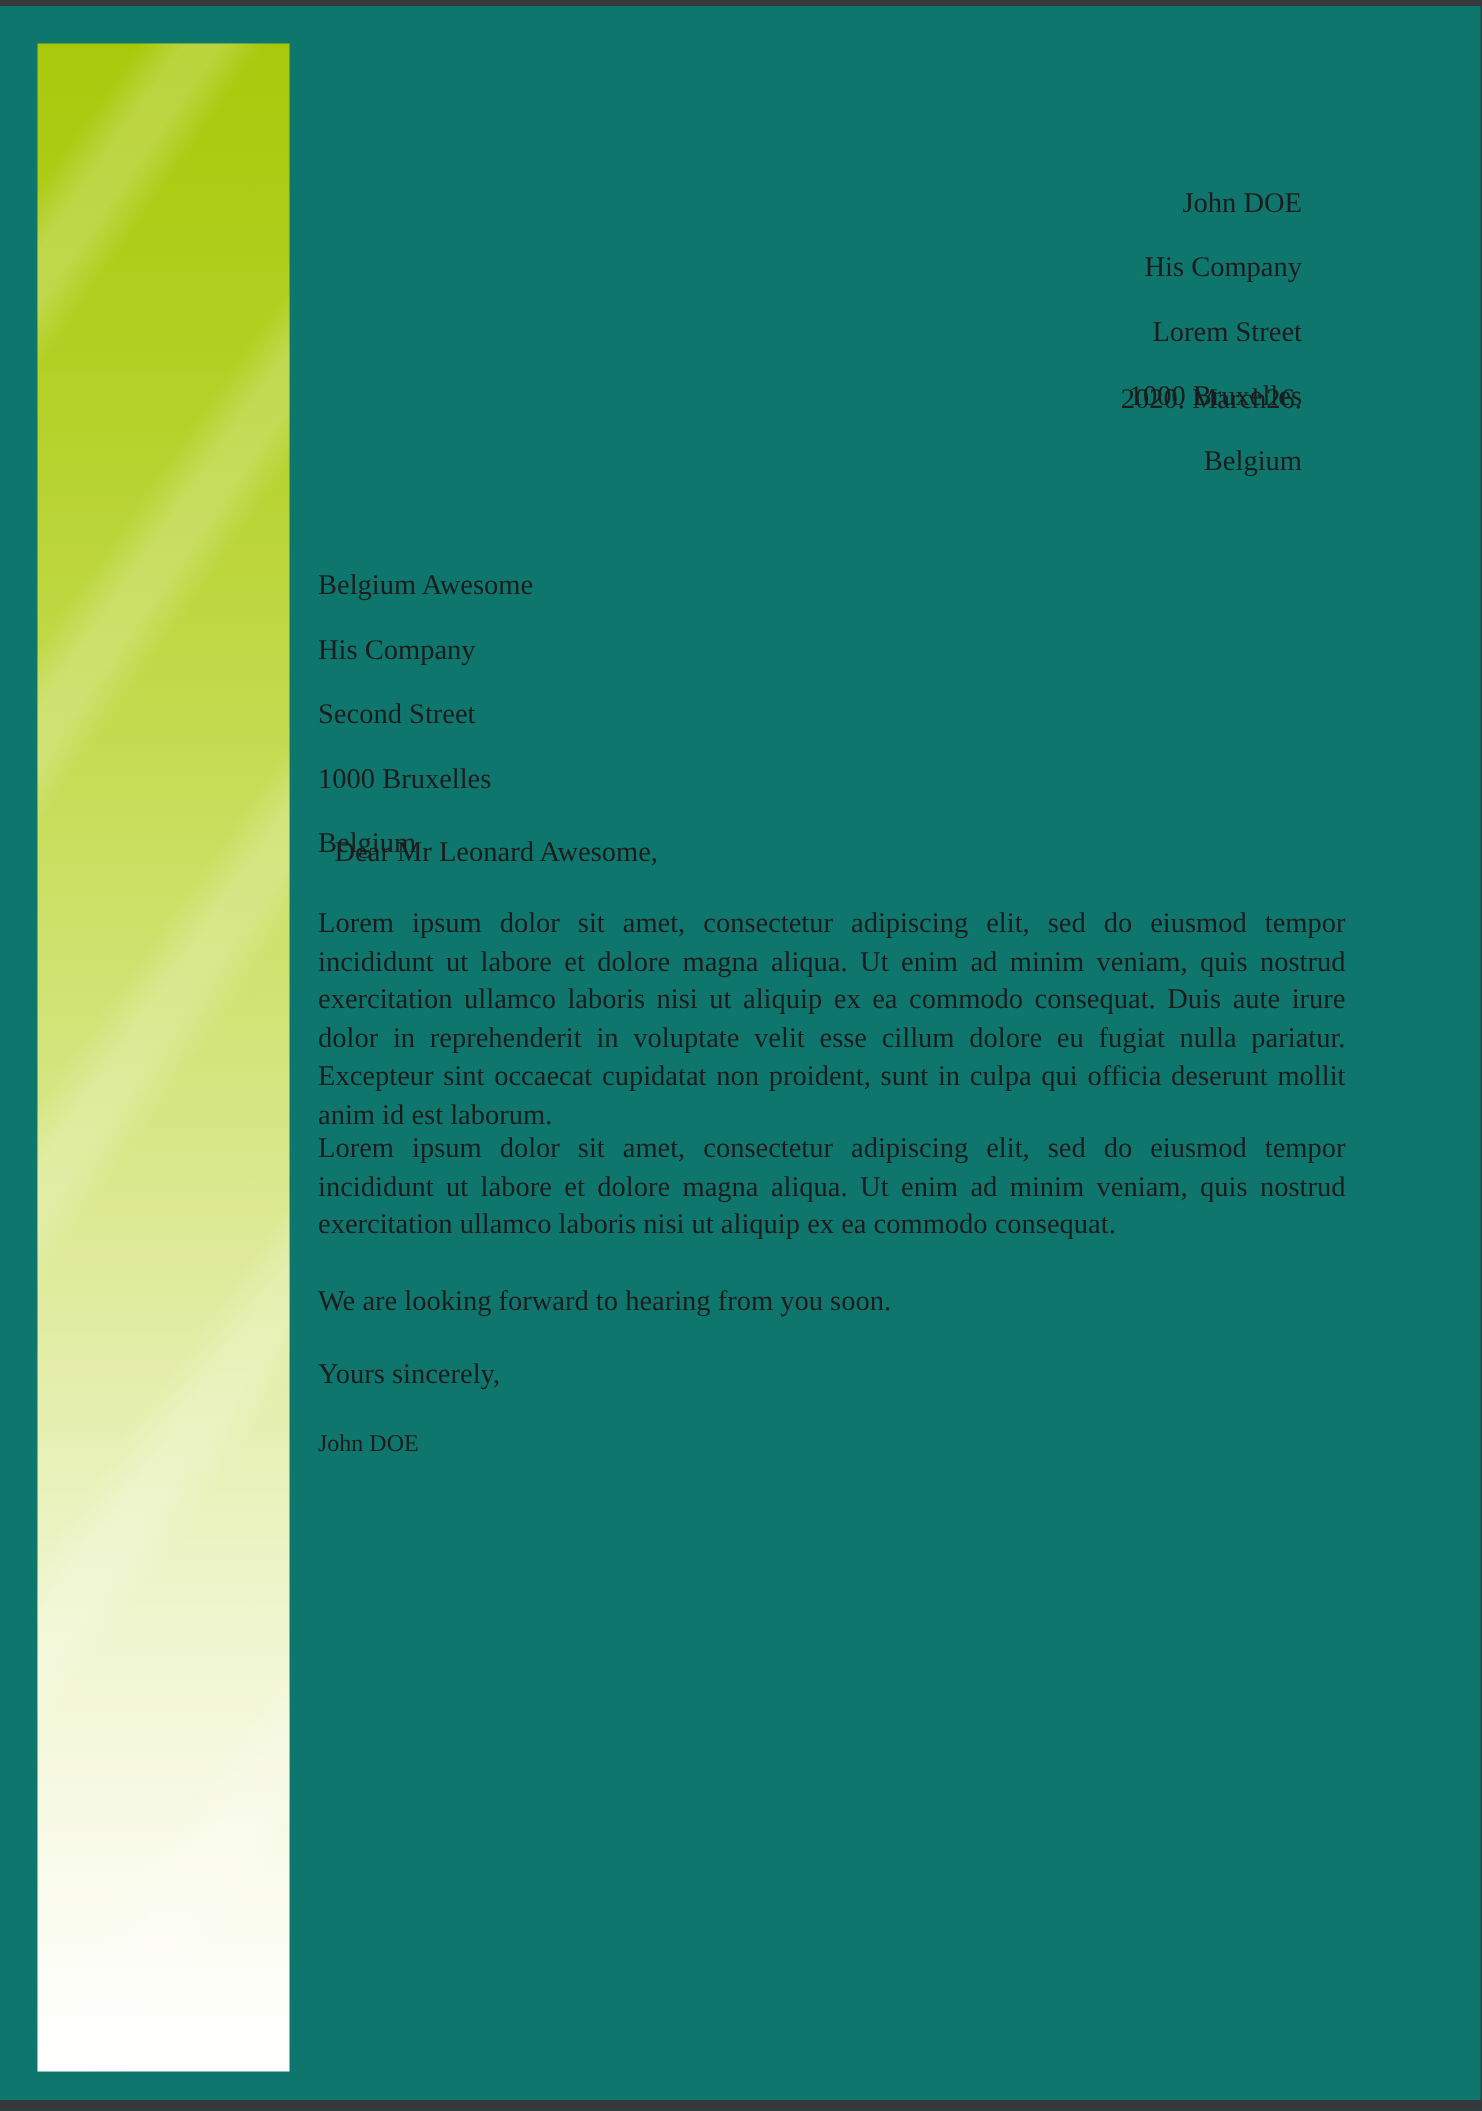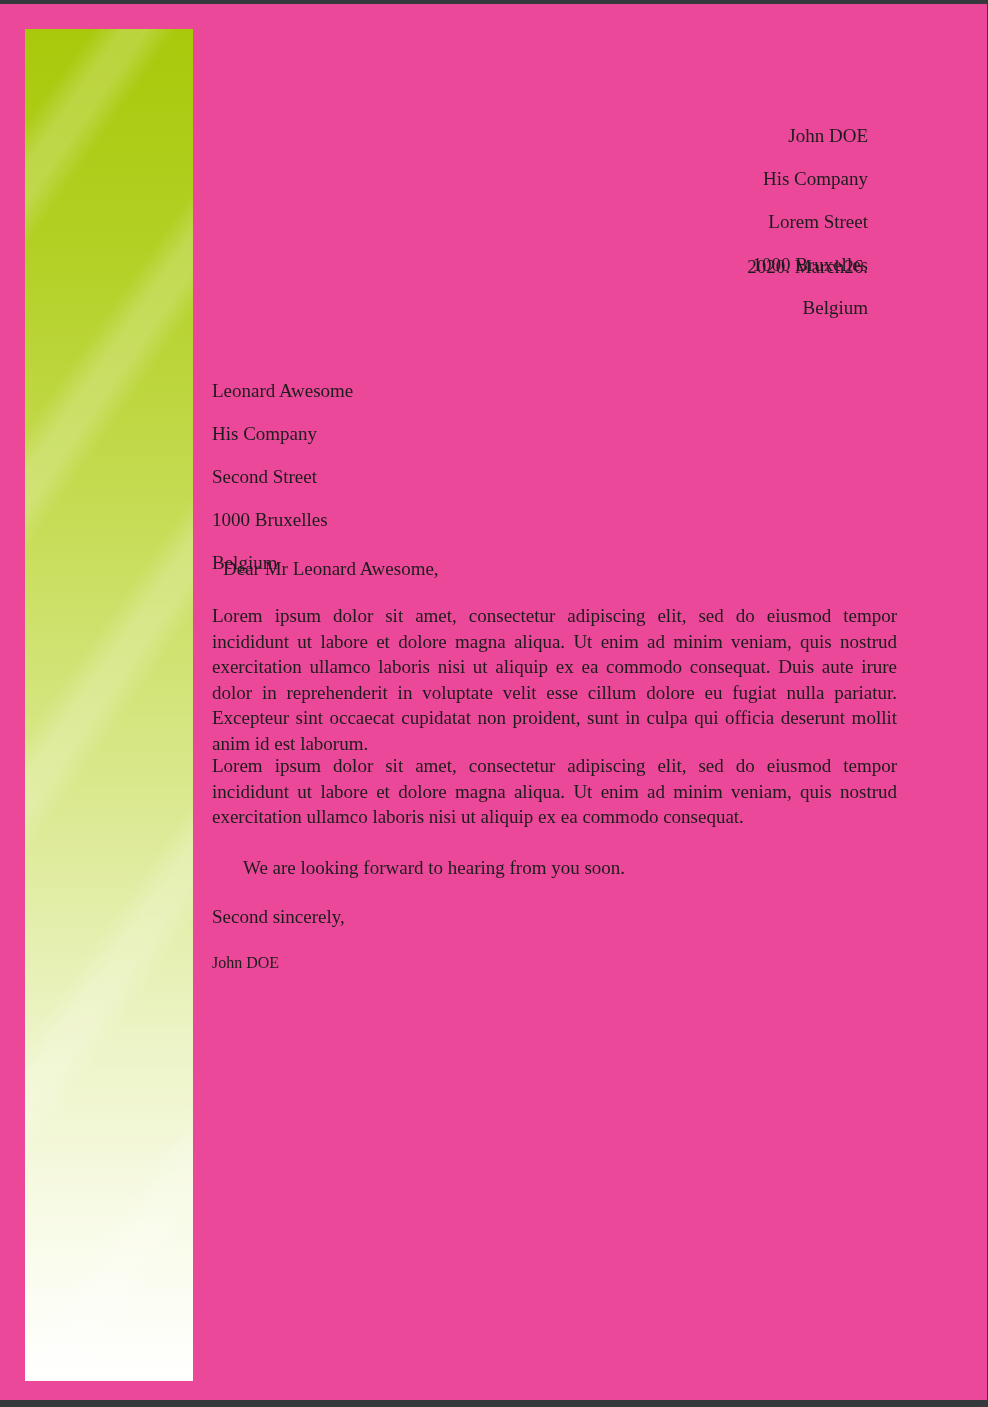--- a/index.html
+++ b/index.html
@@ -14,21 +14,21 @@
     background: #35393b; 
     overflow: hidden;
     font-family: "Liberation Serif", "DejaVu Serif", serif;
   }
   .page {
     position: absolute;
     left: 0;
     top: 4px;
     width: 987px;
     height: 1396px;
-    background: #ec4899;
+    background: #0f766e;
     overflow: hidden;
   }
   .stripe {
     position: absolute;
     left: 25px;
     top: 25px;
     width: 168px;
     height: 1352px;
     background:
       repeating-linear-gradient(125deg,
@@ -69,21 +69,21 @@
     text-align: left;
   }
   .body-block {
     left: 212px;
     width: 685px;
     line-height: 25.5px;
   }
   .salutation   { top: 552px; margin-left: 11px; }
   .para-1       { top: 599px; text-align: justify; }
   .para-2       { top: 749px; text-align: justify; }
-  .closing-line { top: 851px; margin-left: 31px; }
+  .closing-line { top: 851px; }
   .valediction  { top: 900px; }
   .signature    { top: 949px; font-size: 16px; line-height: 20px; }
 </style>
 </head>
 <body>
 
 <div class="frame">
   <div class="page">
 
     <div class="stripe"></div>
@@ -92,33 +92,33 @@
       <div>John DOE</div>
       <div>His Company</div>
       <div>Lorem Street</div>
       <div>1000 Bruxelles</div>
       <div>Belgium</div>
     </div>
 
     <div class="txt date-line">2020. March26.</div>
 
     <div class="txt addr-recipient">
-      <div>Leonard Awesome</div>
+      <div>Belgium Awesome</div>
       <div>His Company</div>
       <div>Second Street</div>
       <div>1000 Bruxelles</div>
       <div>Belgium</div>
     </div>
 
     <div class="txt body-block salutation">Dear Mr Leonard Awesome,</div>
 
     <div class="txt body-block para-1">Lorem ipsum dolor sit amet, consectetur adipiscing elit, sed do eiusmod tempor incididunt ut labore et dolore magna aliqua. Ut enim ad minim veniam, quis nostrud exercitation ullamco laboris nisi ut aliquip ex ea commodo consequat. Duis aute irure dolor in reprehenderit in voluptate velit esse cillum dolore eu fugiat nulla pariatur. Excepteur sint occaecat cupidatat non proident, sunt in culpa qui officia deserunt mollit anim id est laborum.</div>
 
     <div class="txt body-block para-2">Lorem ipsum dolor sit amet, consectetur adipiscing elit, sed do eiusmod tempor incididunt ut labore et dolore magna aliqua. Ut enim ad minim veniam, quis nostrud exercitation ullamco laboris nisi ut aliquip ex ea commodo consequat.</div>
 
     <div class="txt body-block closing-line">We are looking forward to hearing from you soon.</div>
 
-    <div class="txt body-block valediction">Second sincerely,</div>
+    <div class="txt body-block valediction">Yours sincerely,</div>
 
     <div class="txt body-block signature">John DOE</div>
 
   </div>
 </div>
 
 </body></html>

